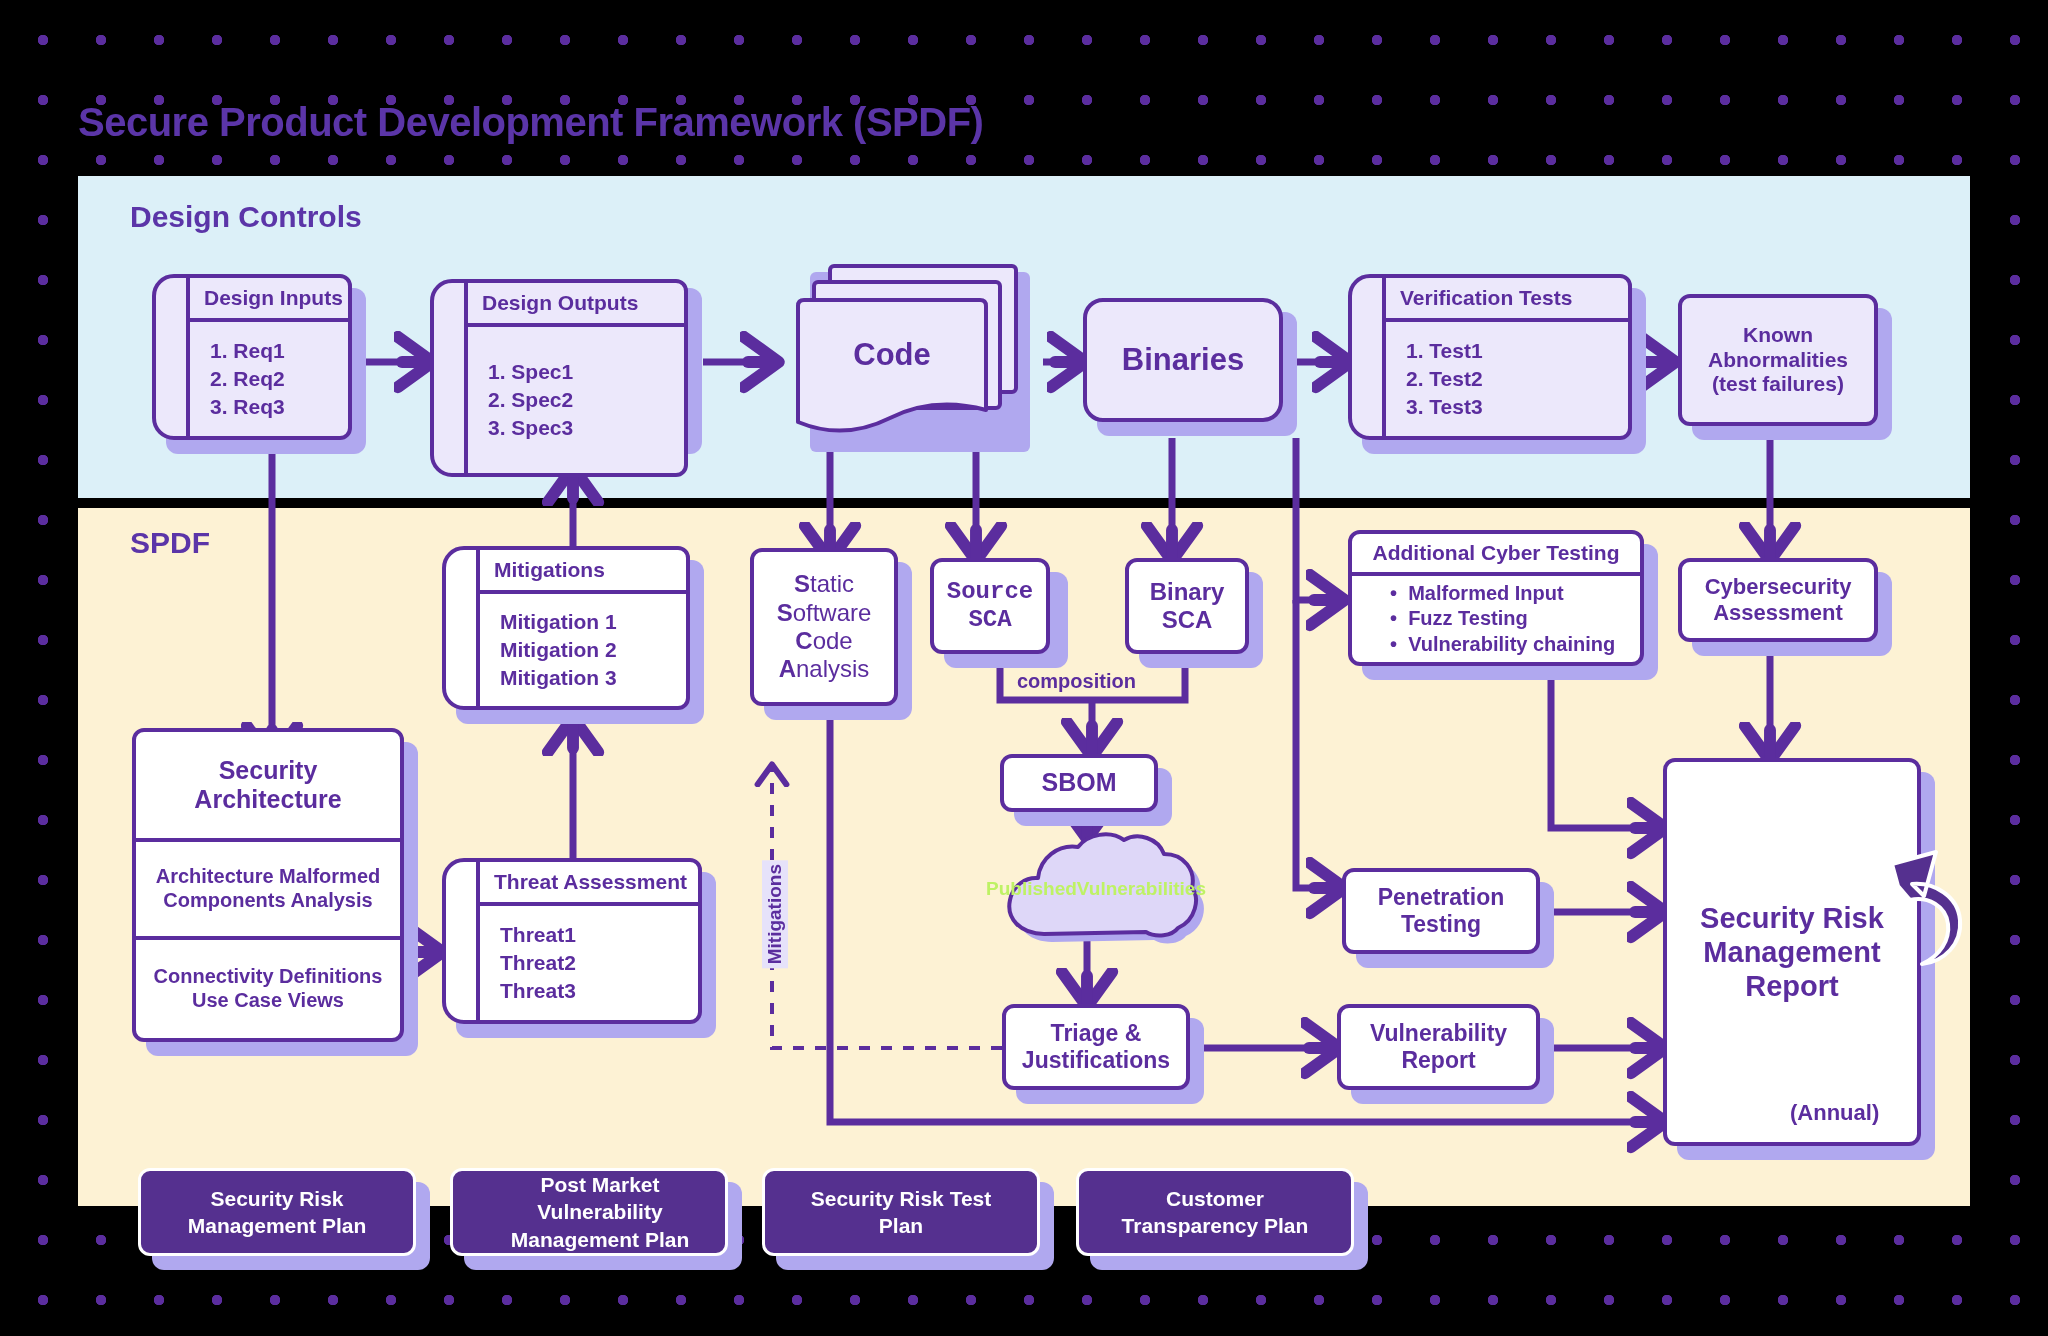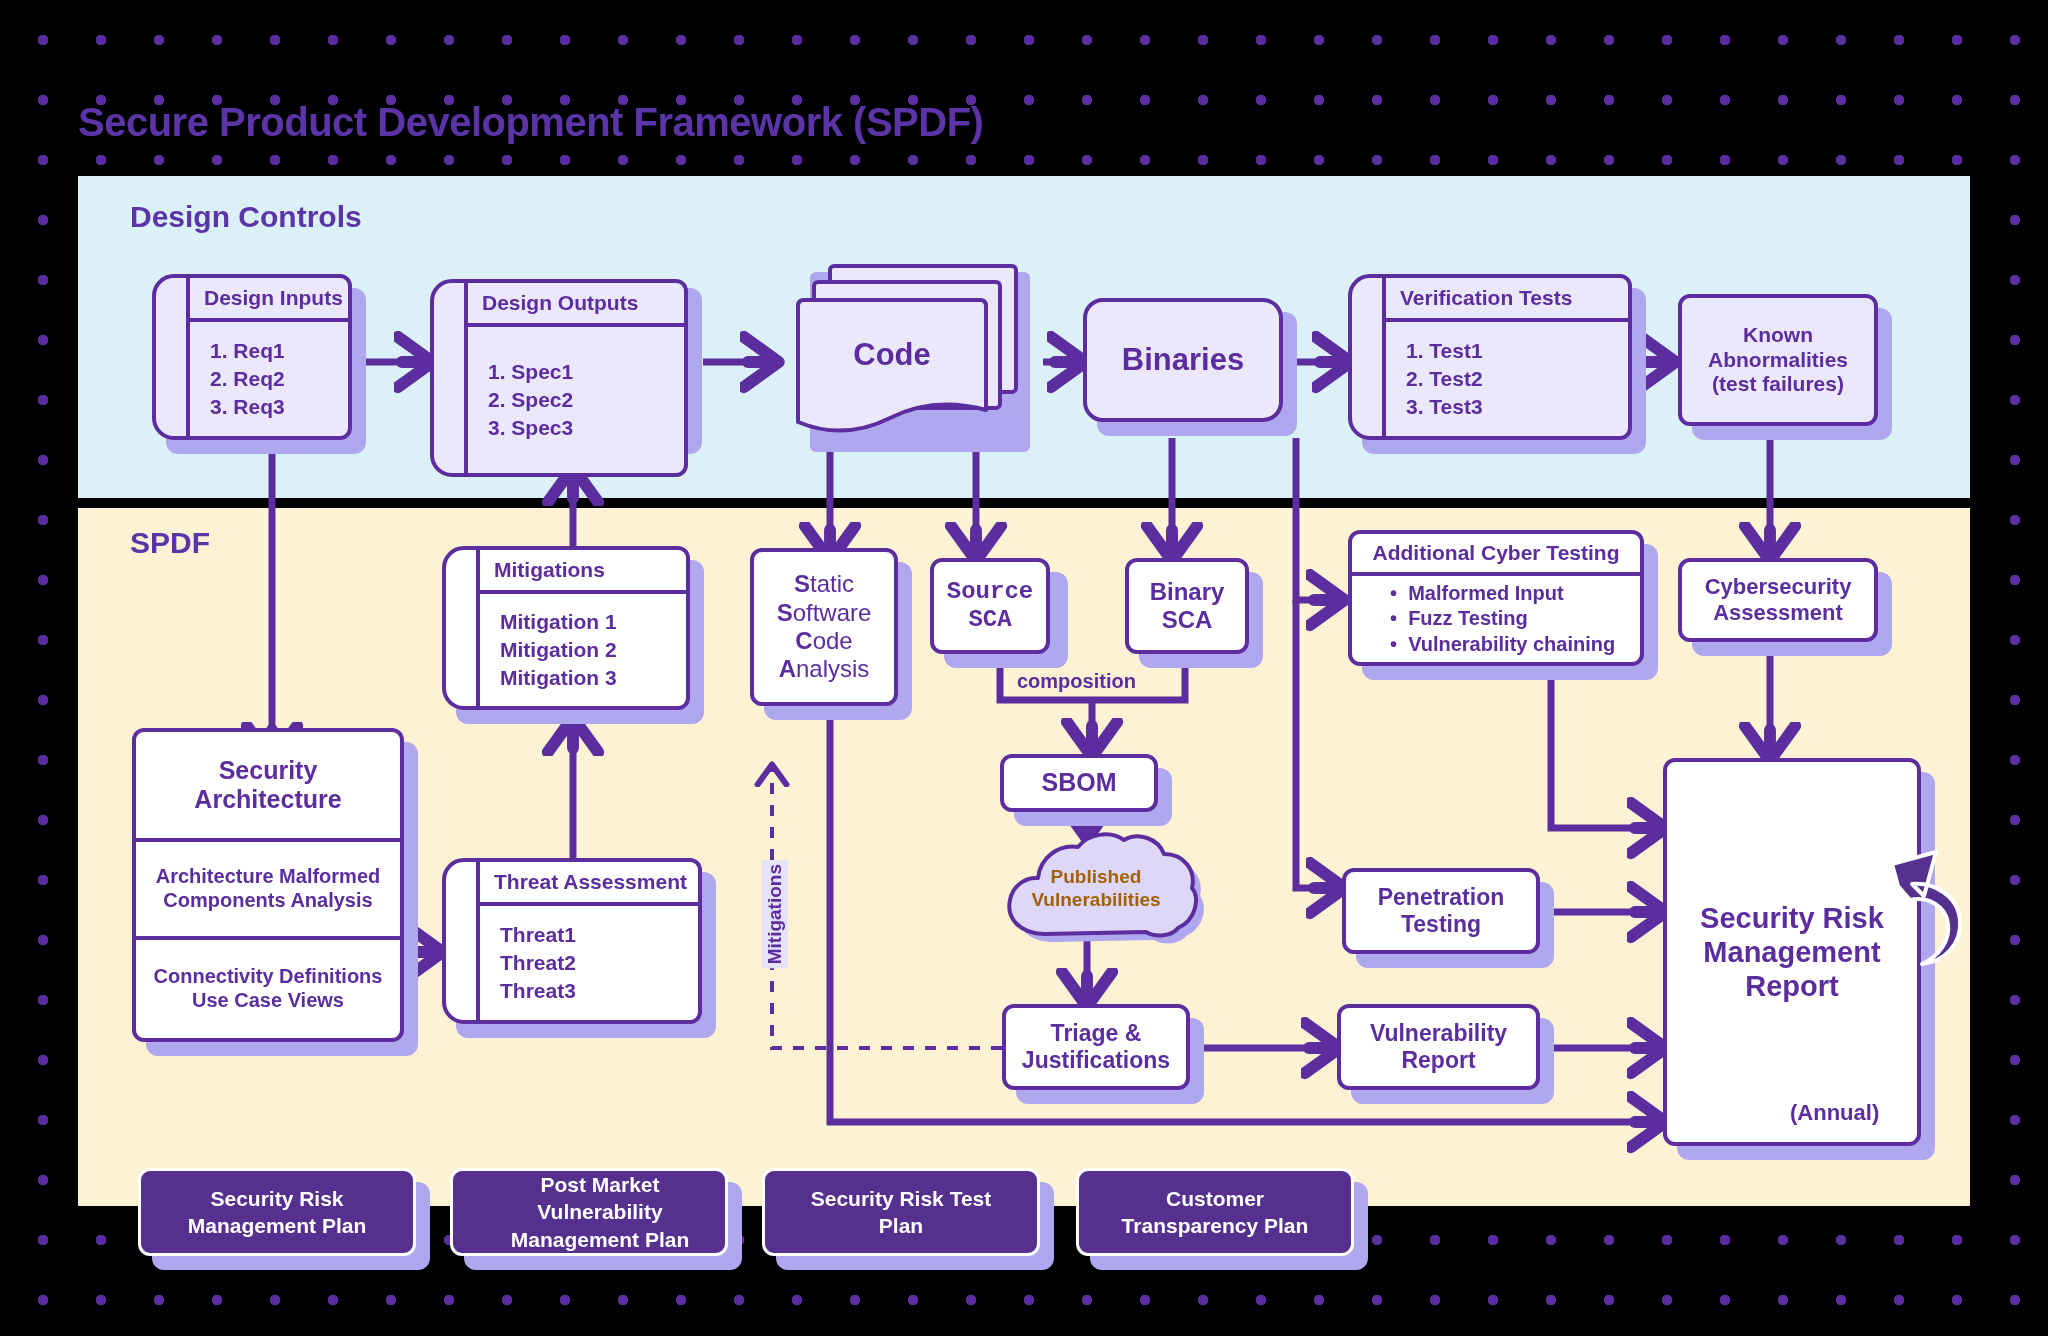--- a/index.html
+++ b/index.html
@@ -73,23 +73,23 @@
     position:absolute; background:#ece8fb; border:4px solid #5b2d9e; border-radius:6px;
   }
   .codestack .label{
     position:absolute; color:#5b2d9e; font-weight:bold; font-size:31px;
     display:flex; align-items:center; justify-content:center;
   }
 
   
   .cloud{ position:absolute; z-index:6; }
   .cloud .txt{
-    position:absolute; inset:0; display:flex; flex-direction:column;
+    position:absolute; inset:0; display:flex; flex-direction:row;
     align-items:center; justify-content:center;
-    color:#a16207; font-weight:bold; font-size:19px; line-height:1.2; z-index:3;
+    color:#bef264; font-weight:bold; font-size:19px; line-height:1.2; z-index:3;
   }
 
   
   .plan{
     position:absolute; background:#55308f; border:3px solid #fff; border-radius:12px;
     color:#fff; font-weight:bold; font-size:21px; line-height:1.3;
     display:flex; align-items:center; justify-content:center; text-align:center;
     z-index:7; padding:6px 10px;
   }
   .plan-shadow{ position:absolute; background:#b0a8ef; border-radius:12px; z-index:6; }

